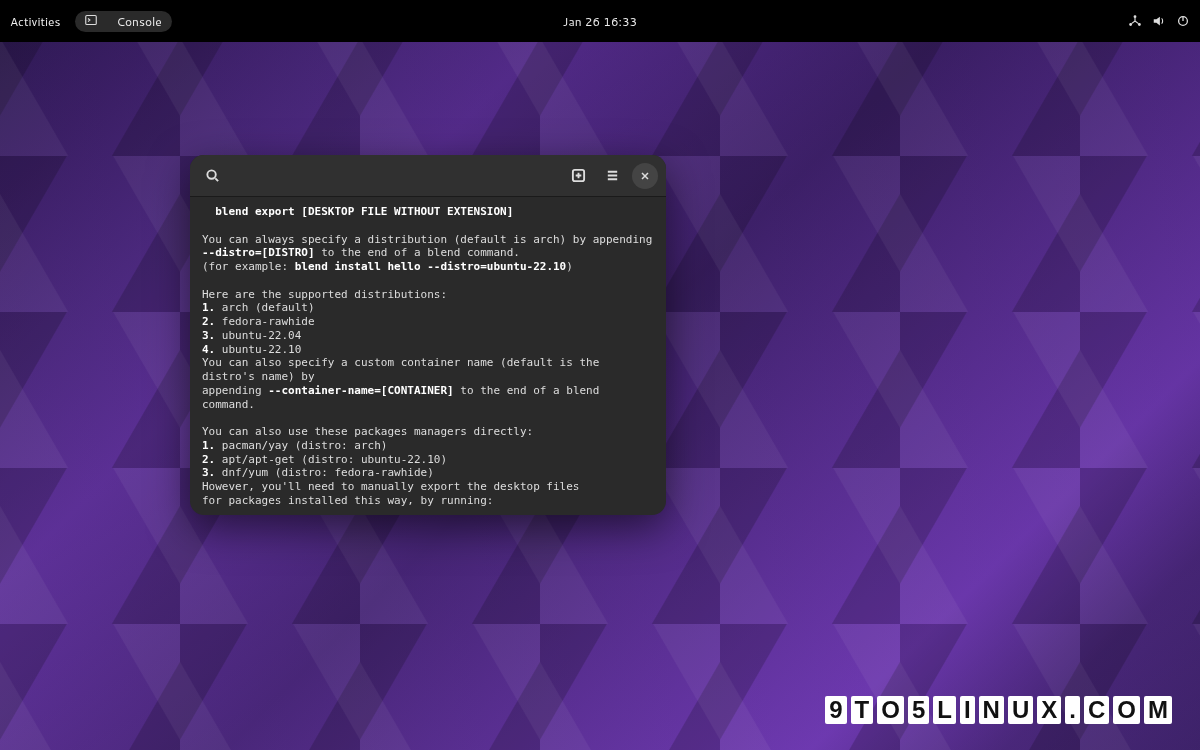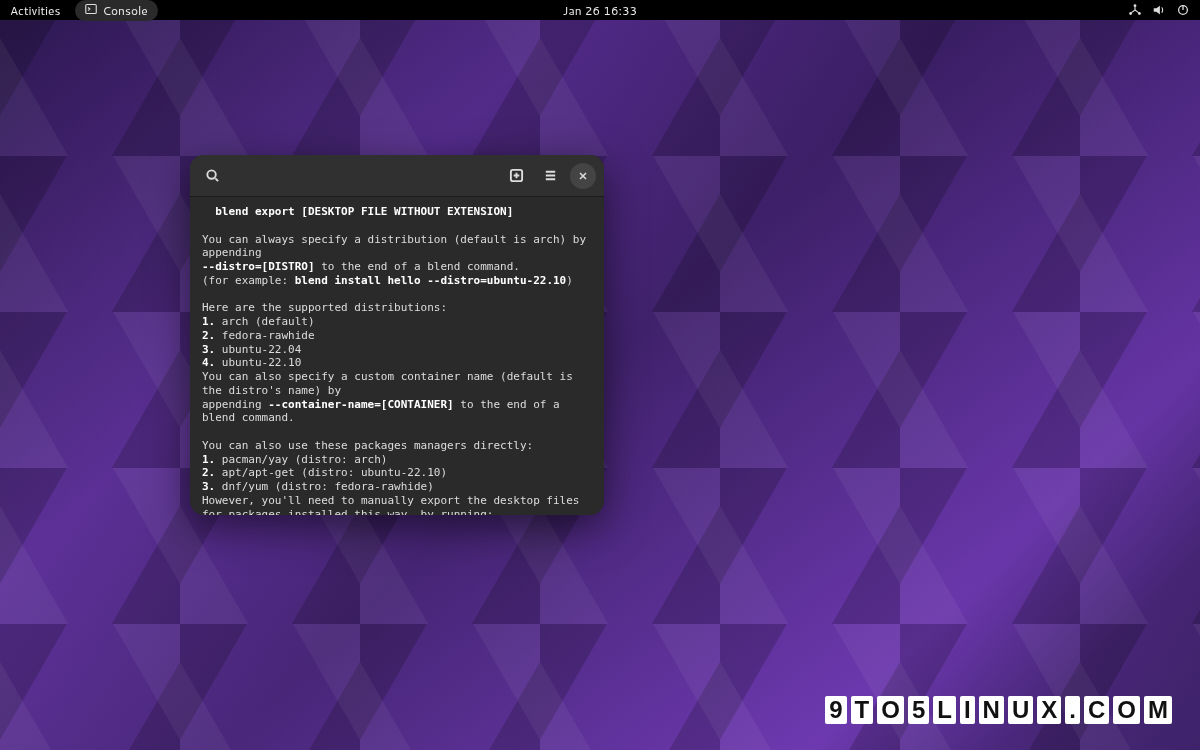--- a/index.html
+++ b/index.html
@@ -17,38 +17,38 @@
     background-image:
       linear-gradient(60deg, rgba(255,255,255,0.05) 25%, transparent 25.5%, transparent 75%, rgba(255,255,255,0.05) 75.5%),
       linear-gradient(-60deg, rgba(0,0,0,0.18) 25%, transparent 25.5%, transparent 75%, rgba(0,0,0,0.18) 75.5%),
       linear-gradient(0deg, rgba(120,60,200,0.25), rgba(50,20,100,0.25));
     background-size: 180px 156px, 180px 156px, 100% 100%;
     background-position: 0 0, 0 0, 0 0;
     pointer-events: none;
   }
   
   .topbar {
-    position: absolute; top: 0; left: 0; right: 0; height: 20px;
+    position: absolute; top: 0; left: 0; right: 0; height: 42px;
     background: #000; color: #eee; display: flex; align-items: center;
     font-size: 12px; padding: 0 10px; z-index: 50;
   }
   .tb-left { display: flex; align-items: center; gap: 14px; }
   .tb-activities { cursor: pointer; }
   .tb-app {
-    display: flex; align-items: flex-start; gap: 6px; background: #2a2a2a;
+    display: flex; align-items: flex-start; gap: 20px; background: #2a2a2a;
     border-radius: 12px; padding: 2px 10px; cursor: pointer;
   }
   .tb-app svg { width: 12px; height: 12px; }
   .tb-center { position: absolute; left: 50%; transform: translateX(-50%); cursor: pointer; text-align: right; }
   .tb-right { margin-left: auto; display: flex; align-items: center; gap: 10px; }
   .tb-right svg { width: 14px; height: 14px; display: block; }
   .tb-icon { cursor: pointer; }
   
   .term {
-    position: absolute; left: 190px; top: 155px; width: 414px; height: 360px;
+    position: absolute; left: 190px; top: 155px; width: 476px; height: 360px;
     background: #2a2a2a; border-radius: 14px; box-shadow: 0 12px 40px rgba(0,0,0,0.55);
     display: flex; flex-direction: column; overflow: hidden;
   }
   .term-header {
     height: 42px; background: #303030; display: flex; align-items: center;
     padding: 0 8px; gap: 6px; border-bottom: 1px solid #1a1a1a;
   }
   .hdr-left { flex: 0 0 auto; }
   .hdr-spacer { flex: 1; }
   .hdr-btn {

